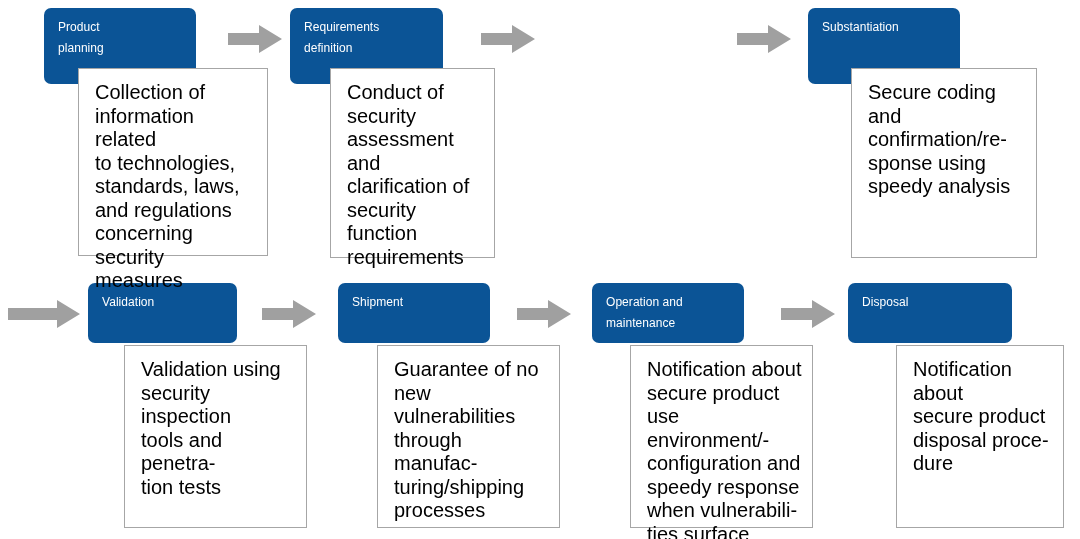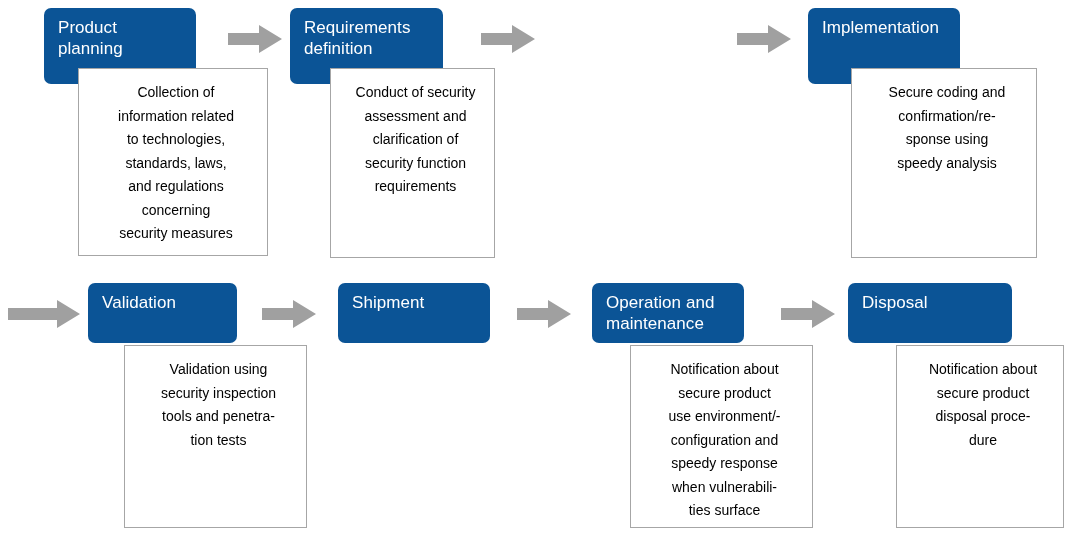--- a/index.html
+++ b/index.html
@@ -26,38 +26,37 @@
   }
   .stage-header {
     position: absolute;
     left: 0;
     top: 0;
     background: #0B5496;
     border-radius: 7px;
     box-sizing: border-box;
     padding: 9px 0 0 14px;
     color: #ffffff;
-    font-size: 17px;
+    font-size: 12px;
     line-height: 21px;
     letter-spacing: 0.05px;
     white-space: pre-line;
     z-index: 1;
   }
   .stage-card {
     position: absolute;
     background: #ffffff;
     border: 1.4px solid #A6A6A6;
     box-sizing: border-box;
     padding: 12px 10px 8px 16px;
     color: #000000;
-    font-size: 14px;
+    font-size: 20px;
     line-height: 23.5px;
     white-space: pre-line;
     z-index: 2;
-    text-align: center;
   }
 
   
   .arrow {
     position: absolute;
     z-index: 3;
   }
   .arrow svg { display: block; }
 </style>
 </head>
@@ -100,21 +99,21 @@
   </div>
 
 
   <div class="arrow" style="left:737px; top:25px; width:54px; height:28px;">
     <svg width="54" height="28" viewBox="0 0 54 28" aria-hidden="true">
       <polygon points="0,8 31,8 31,0 54,14 31,28 31,20 0,20" fill="#A0A0A0"></polygon>
     </svg>
   </div>
 
   <div class="stage" style="left:808px; top:8px; width:229px; height:250px;">
-    <div class="stage-header" style="width:152px; height:76px;">Implementation</div>
+    <div class="stage-header" style="width:152px; height:76px;">Substantiation</div>
     <div class="stage-card" style="left:43px; top:60px; width:186px; height:190px;">Secure coding and
 confirmation/re-
 sponse using
 speedy analysis</div>
   </div>
 
   <div class="arrow" style="left:8px; top:300px; width:72px; height:28px;">
     <svg width="72" height="28" viewBox="0 0 72 28" aria-hidden="true">
       <polygon points="0,8 49,8 49,0 72,14 49,28 49,20 0,20" fill="#A0A0A0"></polygon>
     </svg>
@@ -129,20 +128,25 @@
   </div>
 
   <div class="arrow" style="left:262px; top:300px; width:54px; height:28px;">
     <svg width="54" height="28" viewBox="0 0 54 28" aria-hidden="true">
       <polygon points="0,8 31,8 31,0 54,14 31,28 31,20 0,20" fill="#A0A0A0"></polygon>
     </svg>
   </div>
 
   <div class="stage" style="left:338px; top:283px; width:222px; height:284px;">
     <div class="stage-header" style="width:152px; height:60px;">Shipment</div>
+    <div class="stage-card" style="left:39px; top:62px; width:183px; height:183px;">Guarantee of no
+new vulnerabilities
+through manufac-
+turing/shipping
+processes</div>
   </div>
 
   <div class="arrow" style="left:517px; top:300px; width:54px; height:28px;">
     <svg width="54" height="28" viewBox="0 0 54 28" aria-hidden="true">
       <polygon points="0,8 31,8 31,0 54,14 31,28 31,20 0,20" fill="#A0A0A0"></polygon>
     </svg>
   </div>
 
   <div class="stage" style="left:592px; top:283px; width:221px; height:245px;">
     <div class="stage-header" style="width:152px; height:60px;">Operation and

